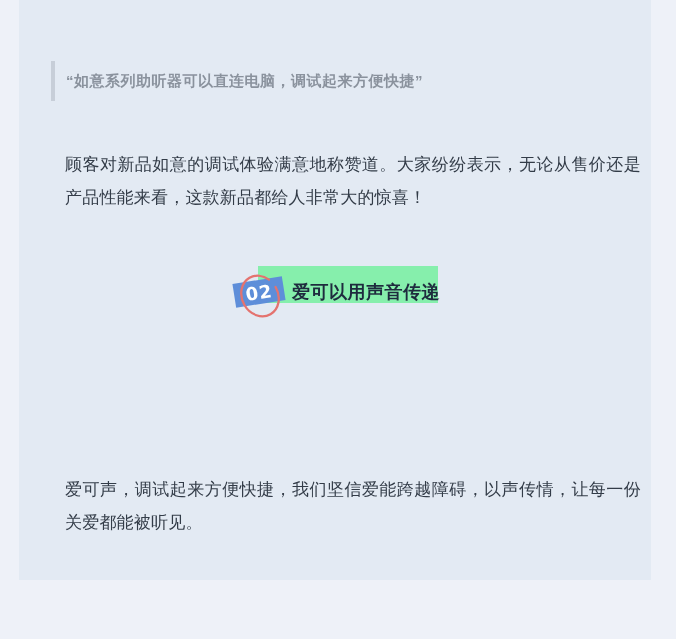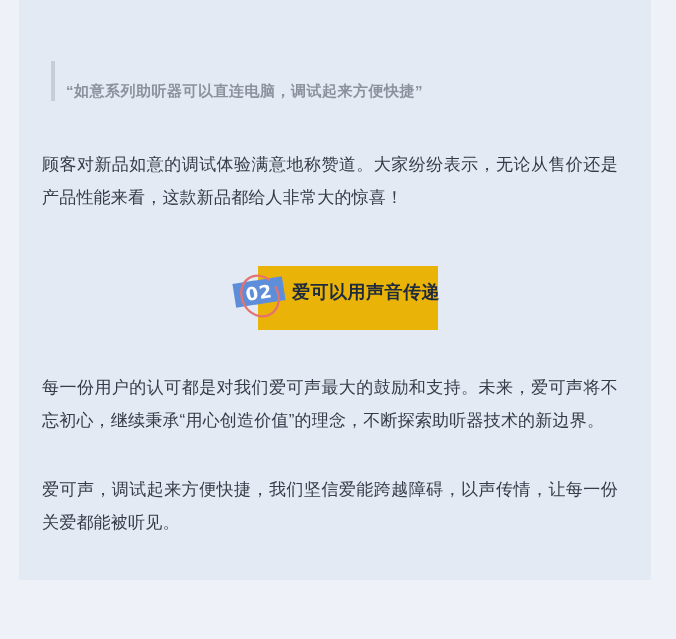--- a/index.html
+++ b/index.html
@@ -20,48 +20,48 @@
     background: #e3eaf3;
   }
   .quote {
     position: absolute;
     left: 32px;
     top: 61px;
     height: 40px;
     border-left: 4px solid #c7ced8;
     padding-left: 11px;
     display: flex;
-    align-items: flex-end;
+    align-items: center;
     font-size: 15px;
     font-weight: bold;
     letter-spacing: 0.5px;
     color: #8a929d;
   }
   .para {
     position: absolute;
-    left: 23px;
+    left: 46px;
     width: 576px;
     margin: 0;
     font-size: 17px;
     line-height: 33px;
     color: #333c48;
     text-align: justify;
     word-break: break-all;
     letter-spacing: 0.2px;
   }
   .p1 { top: 148px; }
   .p2 { top: 371px; }
   .p3 { top: 473px; }
   .header-box {
     position: absolute;
     left: 239px;
     top: 266px;
     width: 180px;
-    height: 64px;
-    background: #eab308;
+    height: 37px;
+    background: #86efac;
     text-decoration: underline;
   }
   .section-title {
     position: absolute;
     left: 34px;
     top: 0;
     height: 52px;
     line-height: 52px;
     font-size: 18px;
     font-weight: bold;
@@ -113,17 +113,16 @@
   </div>
 
   <div class="badge">
     <span class="badge-num">02</span>
   </div>
 
   <svg class="circle-svg" viewBox="0 0 72 72">
     <ellipse cx="36" cy="44" rx="18" ry="21" fill="none" stroke="#e4736f" stroke-width="2.3" stroke-linecap="round" stroke-dasharray="112 12" transform="rotate(-30 36 44)"></ellipse>
   </svg>
 
-  <p class="para p2">每一份用户的认可都是对我们爱可声最大的鼓励和支持。未来，爱可声将不忘初心，继续秉承“用心创造价值”的理念，不断探索助听器技术的新边界。</p>
 
   <p class="para p3">爱可声，调试起来方便快捷，我们坚信爱能跨越障碍，以声传情，让每一份关爱都能被听见。</p>
 
 </div>
 
 </body></html>

